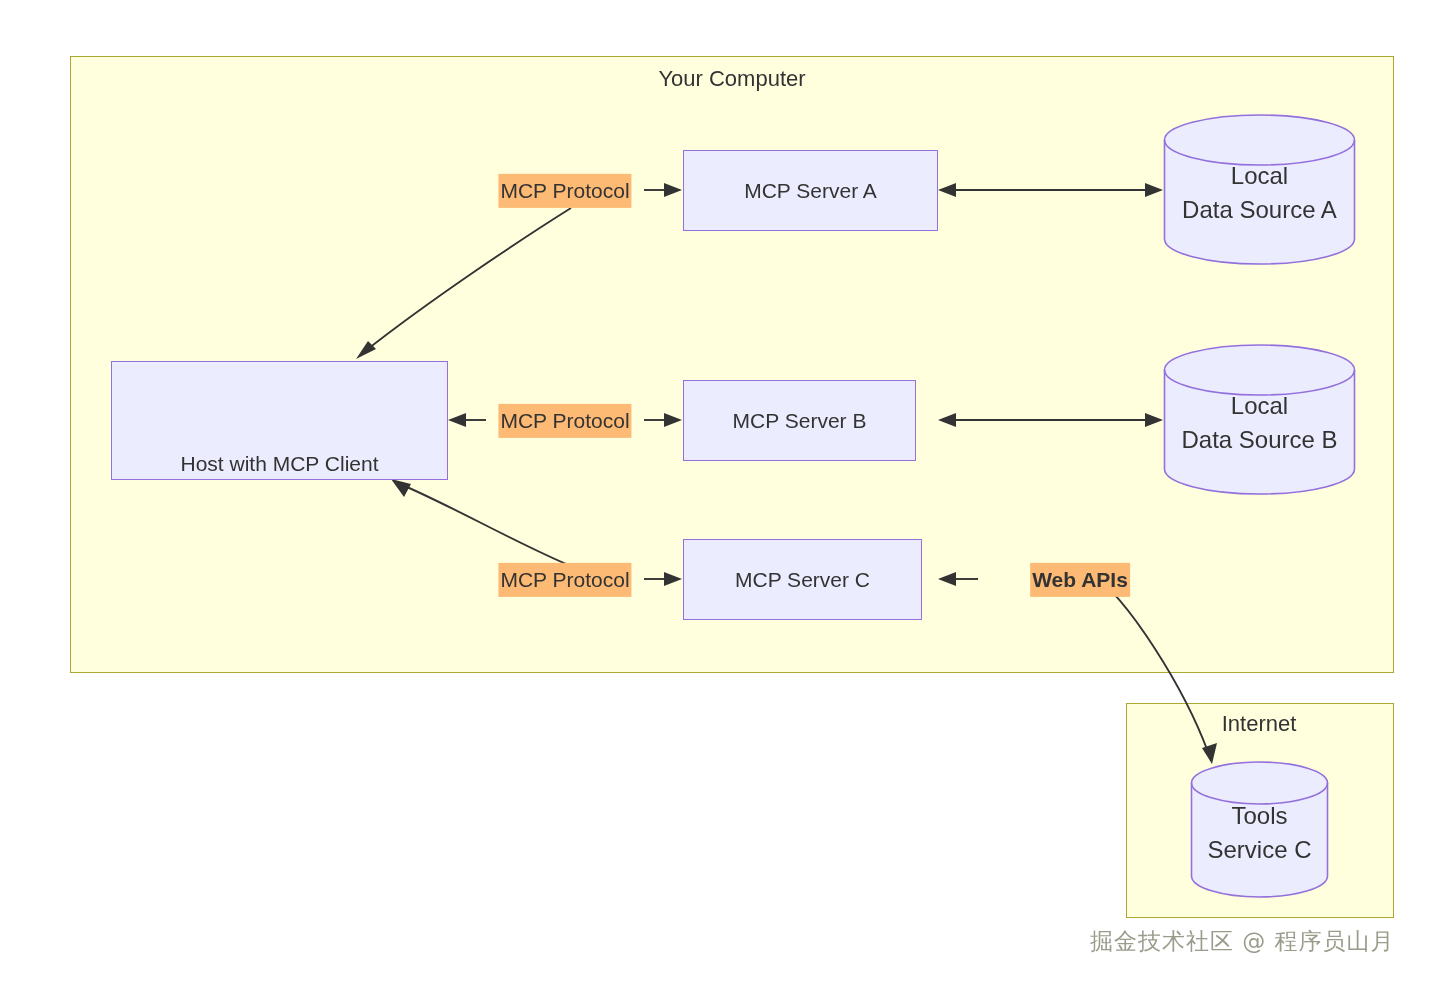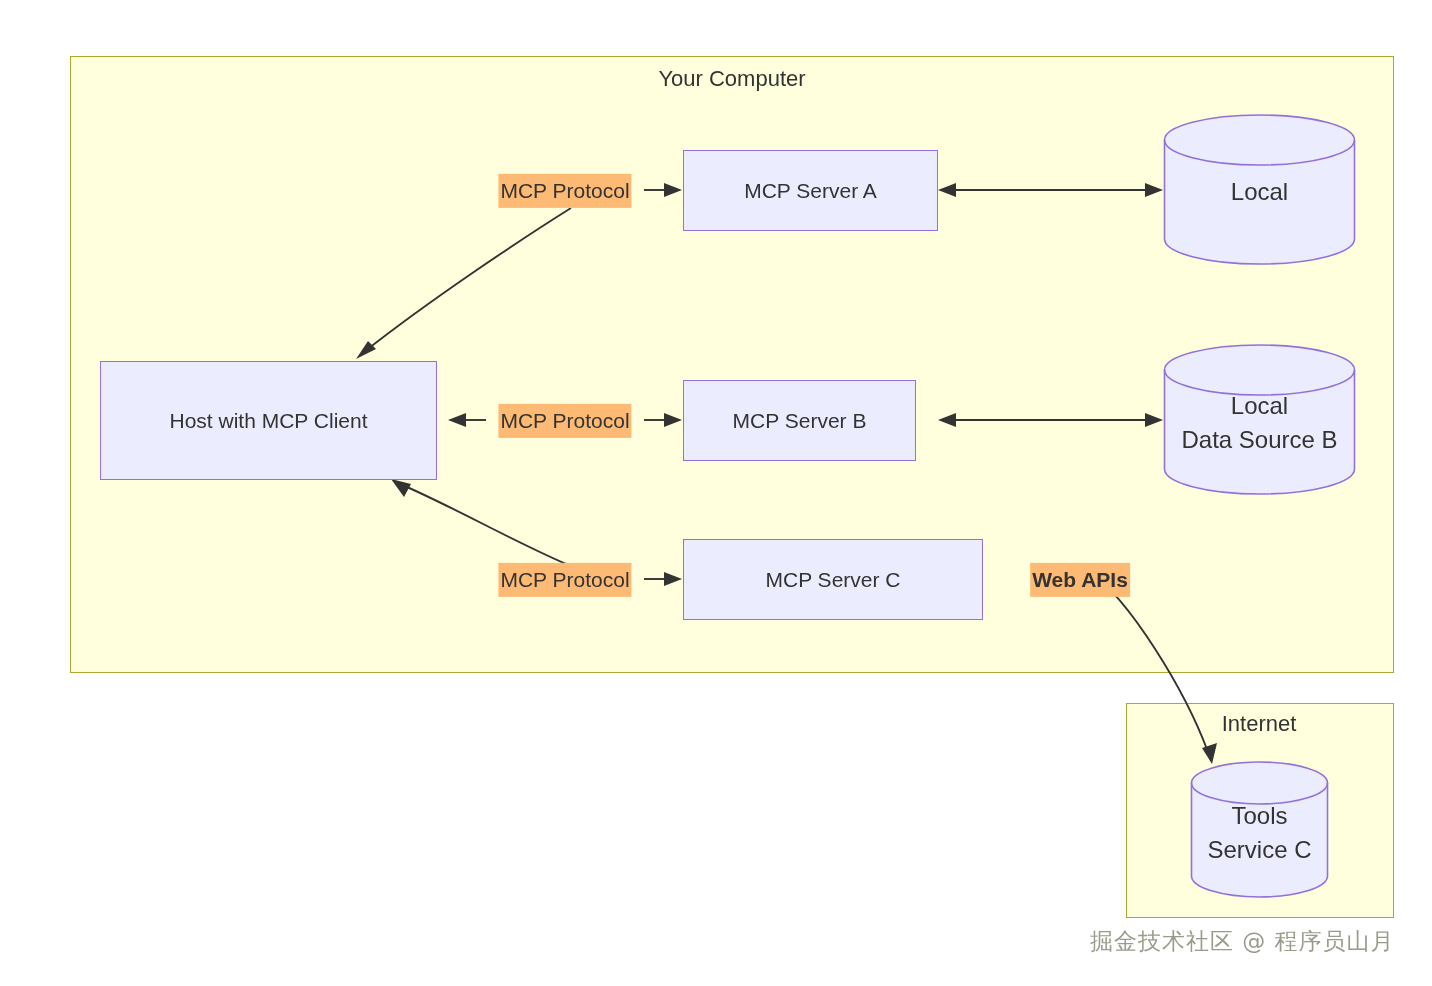--- a/index.html
+++ b/index.html
@@ -136,43 +136,44 @@
     <line x1="644" y1="579" x2="668" y2="579"></line>
     <polygon class="ahead" points="682,579 664,572 664,586"></polygon>
 
     <line x1="952" y1="579" x2="978" y2="579"></line>
     <polygon class="ahead" points="938,579 956,572 956,586"></polygon>
 
     <path d="M 1088,570 C 1130,600 1185,690 1208,752"></path>
     <polygon class="ahead" points="1212,764 1217,743 1202,748"></polygon>
   </svg>
 
-  <div class="node-box" style="left:100px; top:361px; width:337px; height:119px;">
+  <div class="node-box" style="left:111px; top:361px; width:337px; height:119px;justify-content:flex-end;">
     <span class="ln">Host with MCP Client</span>
   </div>
 
   <div class="node-box" style="left:683px; top:150px; width:255px; height:81px;">
     <span class="ln">MCP Server A</span>
   </div>
 
   <div class="node-box" style="left:683px; top:380px; width:233px; height:81px;justify-content:center;">
     <span class="ln">MCP Server B</span>
   </div>
 
-  <div class="node-box" style="left:683px; top:539px; width:300px; height:81px;">
+  <div class="node-box" style="left:683px; top:539px; width:239px; height:81px;">
     <span class="ln">MCP Server C</span>
   </div>
 
   <div class="cyl" style="left:1163px; top:113px; width:193px; height:153px;">
     <svg width="193" height="153" viewBox="0 0 193 153">
       <path d="M 1.5,27 L 1.5,126 A 95,25 0 0 0 191.5,126 L 191.5,27 A 95,25 0 0 0 1.5,27 Z" fill="#ececff" stroke="#9370db" stroke-width="1.6"></path>
       <path d="M 1.5,27 A 95,25 0 0 0 191.5,27" fill="none" stroke="#9370db" stroke-width="1.6"></path>
     </svg>
     <div class="cyl-text">
       <span class="ln">Local</span>
+      <span class="ln">Data Source A</span>
     </div>
   </div>
 
   <div class="cyl" style="left:1163px; top:343px; width:193px; height:153px;">
     <svg width="193" height="153" viewBox="0 0 193 153">
       <path d="M 1.5,27 L 1.5,126 A 95,25 0 0 0 191.5,126 L 191.5,27 A 95,25 0 0 0 1.5,27 Z" fill="#ececff" stroke="#9370db" stroke-width="1.6"></path>
       <path d="M 1.5,27 A 95,25 0 0 0 191.5,27" fill="none" stroke="#9370db" stroke-width="1.6"></path>
     </svg>
     <div class="cyl-text">
       <span class="ln">Local</span>

